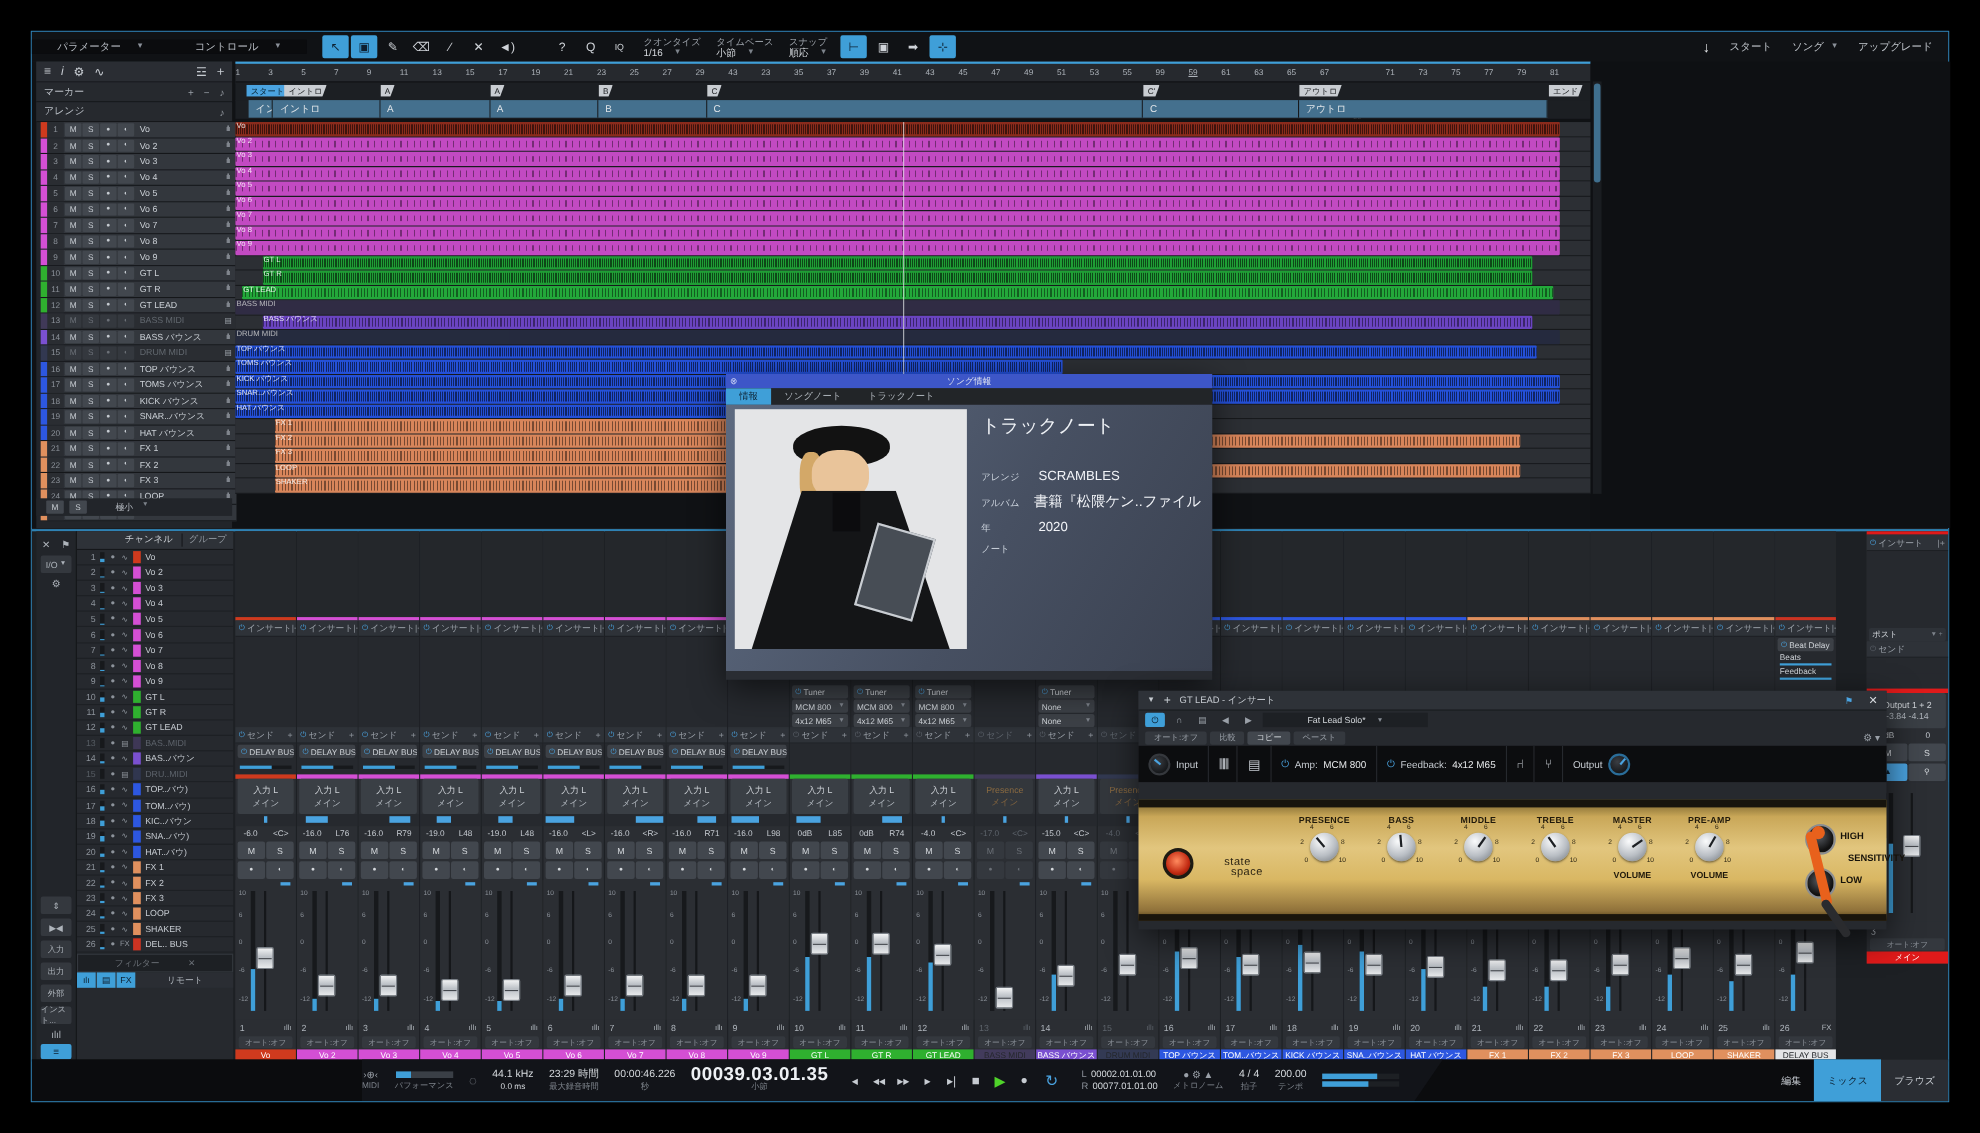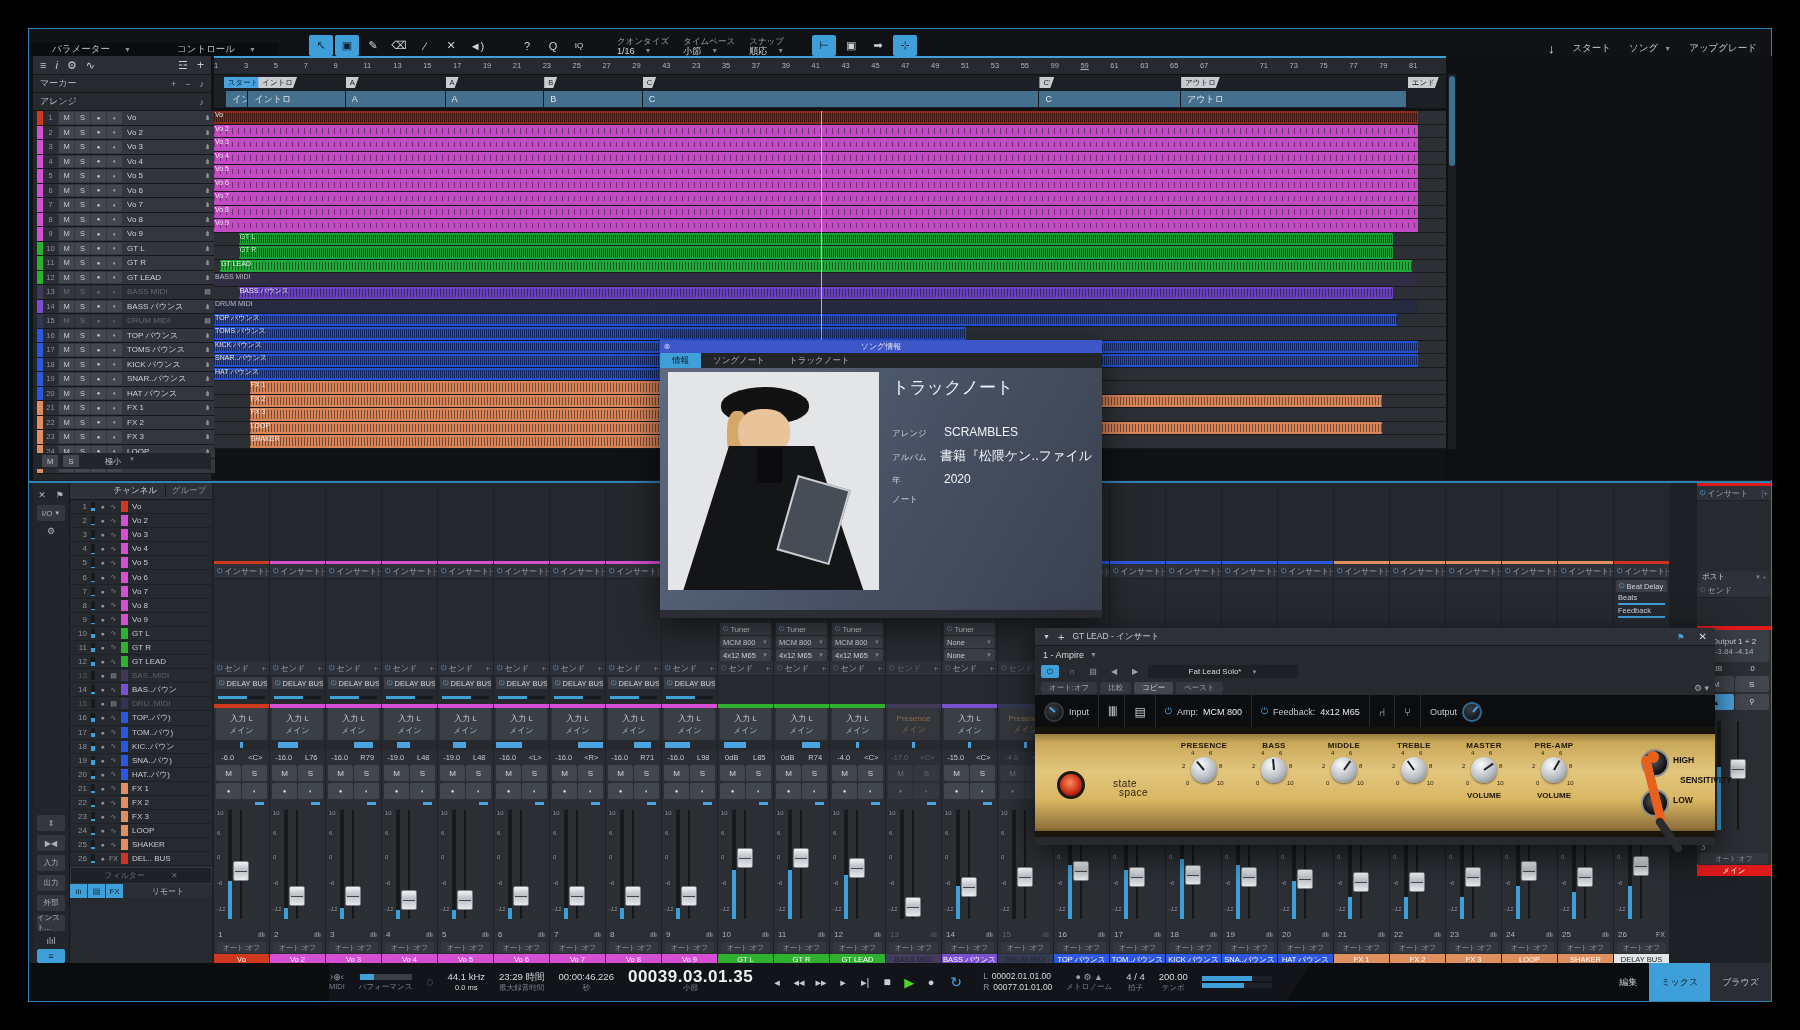--- a/index.html
+++ b/index.html
@@ -1,19 +1,19 @@
 <!DOCTYPE html>
 <html><head>
 <meta charset="utf-8">
 <style>
 html,body{margin:0;padding:0;background:#000;font-family:"Liberation Sans",sans-serif;-webkit-font-smoothing:antialiased;}
 #app{position:relative;width:1800px;height:1030px;background:#000;overflow:hidden;color:#c7ccd2;font-size:9px;}
 .win{position:absolute;left:28px;top:28px;width:1744px;height:974px;background:#1a1d21;border:1px solid #2f82b4;box-sizing:border-box;}
 
-#topbar{position:absolute;left:0;top:0;width:100%;height:27px;background:#101215;display:flex;align-items:flex-end;gap:16px;}
+#topbar{position:absolute;left:0;top:0;width:100%;height:27px;background:#101215;display:flex;align-items:center;}
 .tb-tabs{display:flex;width:250px;background:#0b0c0e;}
 .tb-tab{flex:1;display:flex;align-items:center;justify-content:center;gap:14px;color:#b9bec5;font-size:9.5px;}
 .tb-tab .dd{font-size:7px;color:#8a9098;}
 .tb-tools{display:flex;align-items:center;gap:2px;margin-left:14px;}
 .tool{width:24px;height:21px;display:flex;align-items:center;justify-content:center;background:#26292e;color:#cfd3d8;font-size:11px;border-radius:2px;}
 .tool.on{background:#3f9fd8;color:#0d2030;}
 .tool.plain{background:transparent;}
 .tb-q{display:flex;align-items:center;margin-left:10px;gap:14px;}
 .qg{display:flex;flex-direction:column;justify-content:center;line-height:10px;}
 .qg .ql{color:#9aa0a8;font-size:8.5px;}
@@ -80,21 +80,21 @@
 .chrow .ric{width:11px;text-align:center;color:#8d939b;font-size:7px;}
 .chrow .cchip2{width:7px;height:11px;margin:0 4px 0 2px;}
 #mx-list .filter{height:15px;margin-top:1px;background:#1d2024;display:flex;align-items:center;justify-content:center;color:#6b7077;font-size:8px;border:1px solid #34383e;}
 #mx-list .remote{height:14px;display:flex;align-items:center;background:#2a2d33;font-size:8px;}
 #mx-list .remote .ric2{width:17px;text-align:center;background:#3f9fd8;color:#0d2030;height:100%;display:flex;align-items:center;justify-content:center;margin-right:1px;}
 #mx-list .remote .rlab{flex:1;text-align:center;color:#aeb4bb;}
 #mx-strips{position:absolute;left:185px;top:0;width:1456px;height:100%;display:flex;}
 .strip{width:55px;margin-right:1px;background:#2b2e33;display:flex;flex-direction:column;font-size:8px;position:relative;}
 .strip .sp0{flex:1;background:#24272b;}
 .strip .cline{height:3px;}
-.strip .shdr{height:14px;display:flex;align-items:center;padding:0 3px;color:#9aa0a8;background:#2e3238;border-bottom:1px solid #1d2024;white-space:nowrap;overflow:hidden;font-family:Liberation Serif, serif;}
+.strip .shdr{height:14px;display:flex;align-items:center;padding:0 3px;color:#9aa0a8;background:#2e3238;border-bottom:1px solid #1d2024;white-space:nowrap;overflow:hidden;}
 .strip .shdr .pw{color:#4aa3e0;margin-right:2px;font-size:7px;}
 .strip .shdr .plus{margin-left:auto;color:#8d939b;}
 .strip .slots{height:82px;display:flex;flex-direction:column;justify-content:flex-end;background:#26292e;}
 .strip .slots.toptack{justify-content:flex-start;}
 .slot{height:12px;margin:1px 2px 0 2px;background:#3c4046;border-radius:2px;display:flex;align-items:center;padding:0 3px;color:#cfd3d8;white-space:nowrap;overflow:hidden;font-size:7.5px;}
 .slot .pw{color:#4aa3e0;font-size:7px;margin-right:2px;}
 .slot .dd{margin-left:auto;color:#7d838b;font-size:6px;}
 .macro{height:12px;margin:1px 2px 0 2px;display:flex;flex-direction:column;justify-content:flex-end;color:#cfd3d8;font-size:7.5px;padding:0 2px;}
 .macro i{height:2px;background:#3f9fd8;margin-top:1px;}
 .strip .sendslot{height:14px;background:#26292e;display:flex;align-items:center;padding:0 2px;}
@@ -2895,24 +2895,20 @@
 </div>
 
 <div id="ampire">
   <div class="am-r1">
     <span style="font-size:7px">▼</span>
     <span style="font-size:11px">+</span>
     <span>GT LEAD - インサート</span>
     <span class="pin">⚑</span>
     <span class="x">✕</span>
   </div>
-  <div class="am-r2">
-    <span>1 - Ampire</span>
-    <span style="font-size:7px;color:#8a9098">▼</span>
-  </div>
   <div class="am-r3">
     <span class="pw">⏻</span>
     <span class="ic">∩</span>
     <span class="ic">▤</span>
     <span class="ic">◀</span>
     <span class="ic">▶</span>
     <div class="preset">
       <span>Fat Lead Solo*</span>
           <span style="font-size:6px;color:#8a9098">▼</span>
     </div>

